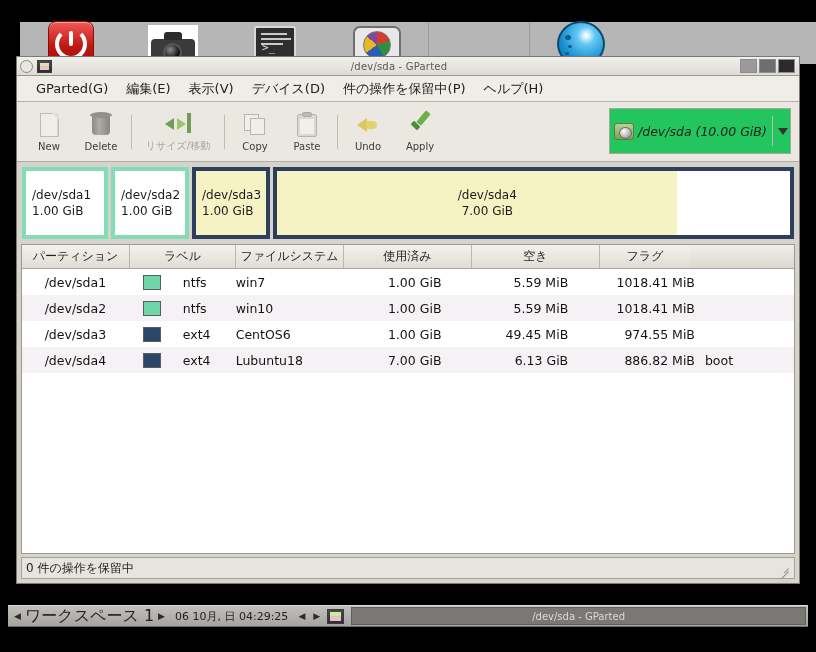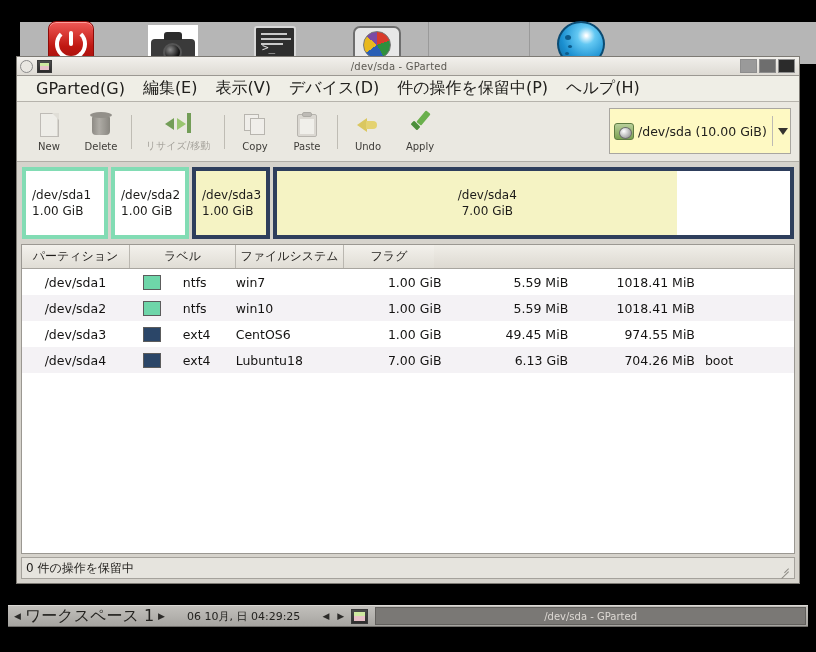--- a/index.html
+++ b/index.html
@@ -152,21 +152,21 @@
   .tb-btn.close { background: #2b2b2b; }
 
   
   #menubar {
     height: 26px; background: #efeee6;
     border-bottom: 1px solid #b6b3ac;
     display: flex; align-items: center; padding-left: 10px;
     flex: 0 0 auto;
   }
   .menu-item {
-    font-size: 16px; color: #21201d; padding: 3px 9px;
+    font-size: 13px; color: #21201d; padding: 3px 9px;
     white-space: nowrap; cursor: default;
   }
 
   
   #toolbar {
     height: 60px; background: #eae8e1;
     border-bottom: 1px solid #b0ada6;
     display: flex; align-items: center; padding: 0 6px;
     flex: 0 0 auto; position: relative;
   }
@@ -251,22 +251,22 @@
   }
   .gi-apply .c2 {
     position: absolute; left: 8px; top: 1px; width: 15px; height: 6px;
     background: #6ab04c; transform: rotate(-50deg); border-radius: 1px;
   }
 
   
   #device-select {
     position: absolute; right: 8px; top: 6px;
     width: 182px; height: 46px;
-    background: #fef9c3; border: 1px solid #a9a6a0;
-    display: flex; align-items: center; padding: 0 4px;
+    background: #22c55e; border: 1px solid #a9a6a0;
+    display: flex; align-items: center; padding: 0 4px; font-style: italic;
   }
   .dev-icon {
     width: 20px; height: 17px; border-radius: 3px; margin-right: 4px;
     background: linear-gradient(#b9cf9a, #7aa251);
     border: 1px solid #5f7c42; position: relative; flex: 0 0 auto;
   }
   .dev-icon::after {
     content:""; position:absolute; left:4px; top:3px; width:11px; height:10px;
     border-radius:50%; background: radial-gradient(circle at 35% 32%, #fff, #a8a8a8 70%);
     border: 1px solid #6d6d6d;
@@ -363,21 +363,21 @@
   
   #taskbar {
     position: absolute; left: 8px; bottom: 25px;
     width: 800px; height: 22px;
     background: linear-gradient(#c2c0bc, #a6a4a0);
     border-top: 1px solid #dad8d4; border-bottom: 1px solid #6f6d6a;
     display: flex; align-items: center; padding: 0 2px;
   }
   .tk-arrow { font-size: 9px; color: #2c2b29; padding: 0 4px; }
   #workspace-label { font-size: 16px; color: #23221f; white-space: nowrap; }
-  #clock { font-size: 11px; color: #23221f; white-space: nowrap; margin: 0 18px; }
+  #clock { font-size: 11px; color: #23221f; white-space: nowrap; margin: 0 6px; }
   .tk-mini {
     width: 17px; height: 15px; margin: 0 5px 0 3px;
     background: linear-gradient(#4a4a4a, #2e2e2e); border: 1px solid #3a3a3a;
     position: relative; flex: 0 0 auto;
   }
   .tk-mini::after {
     content:""; position:absolute; inset: 2px;
     background: linear-gradient(#cfe8a0 0 50%, #e8c0c8 50% 100%);
   }
   #task-button {
@@ -549,20 +549,22 @@
           <div class="pg-size">7.00 GiB</div>
         </div>
       </div>
     </div>
 
     <div id="table-wrap">
       <div id="table-head">
         <div class="th c-part">パーティション</div>
         <div class="th c-label">ラベル</div>
         <div class="th c-fs">ファイルシステム</div>
+        <div class="th c-used">使用済み</div>
+        <div class="th c-free">空き</div>
         <div class="th c-flag">フラグ</div>
       </div>
       <div id="table-body">
 
         <div class="trow">
           <div class="td c-part c">/dev/sda1</div>
           <div class="td c-fs">
             <span class="fs-swatch" style="background:#6ed6a9;margin-left:14px"></span>
             <span style="margin-left:22px">ntfs</span>
           </div>
@@ -601,21 +603,21 @@
 
         <div class="trow alt">
           <div class="td c-part c">/dev/sda4</div>
           <div class="td c-fs">
             <span class="fs-swatch" style="background:#2b4668;margin-left:14px"></span>
             <span style="margin-left:22px">ext4</span>
           </div>
           <div class="td c-label">Lubuntu18</div>
           <div class="td c-cap r">7.00 GiB</div>
           <div class="td c-used r">6.13 GiB</div>
-          <div class="td c-free r">704.26 MiB</div>
+          <div class="td c-free r">886.82 MiB</div>
           <div class="td c-flag">boot</div>
         </div>
 
       </div>
     </div>
 
     <div id="statusbar">
       <span>0 件の操作を保留中</span>
       <span id="grip"></span>
     </div>

